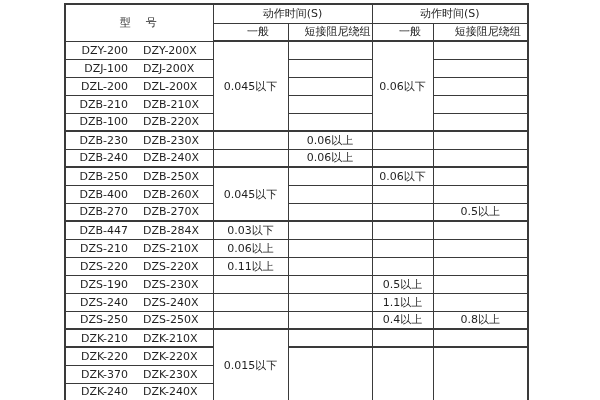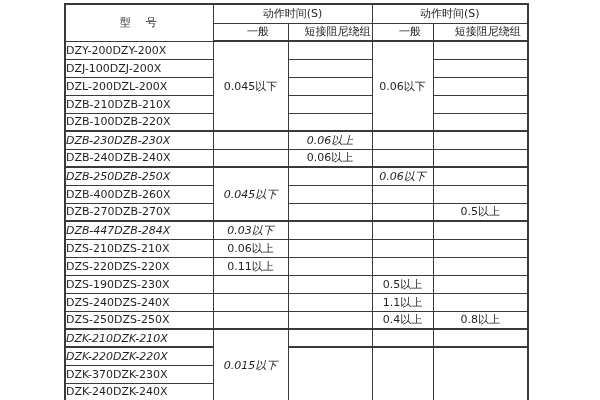--- a/index.html
+++ b/index.html
@@ -13,23 +13,23 @@
   th, td {
     border:1px solid #3a3a3a;
     font-weight:normal;
     text-align:center; vertical-align:middle;
     font-size:11px; line-height:1;
     height:18px; padding:0; overflow:hidden;
     white-space:nowrap;
   }
   thead tr.h1 th { height:19px; }
   thead tr.h2 th { border-bottom-width:2px;padding-left:15px; }
-  tr.thick td { border-top-width:2px;font-style:italic; }
+  tr.thick td { border-top-width:2px; }
   td.model .mwrap {
-    display:flex; justify-content:flex-start; 
+    display:flex; justify-content:center; gap:15px;
   }
   th.modelhead { letter-spacing:2px; }
 </style>
 </head>
 <body>
 
 <table class="spec">
   <colgroup>
     <col style="width:148px">
       <col style="width:75px">

